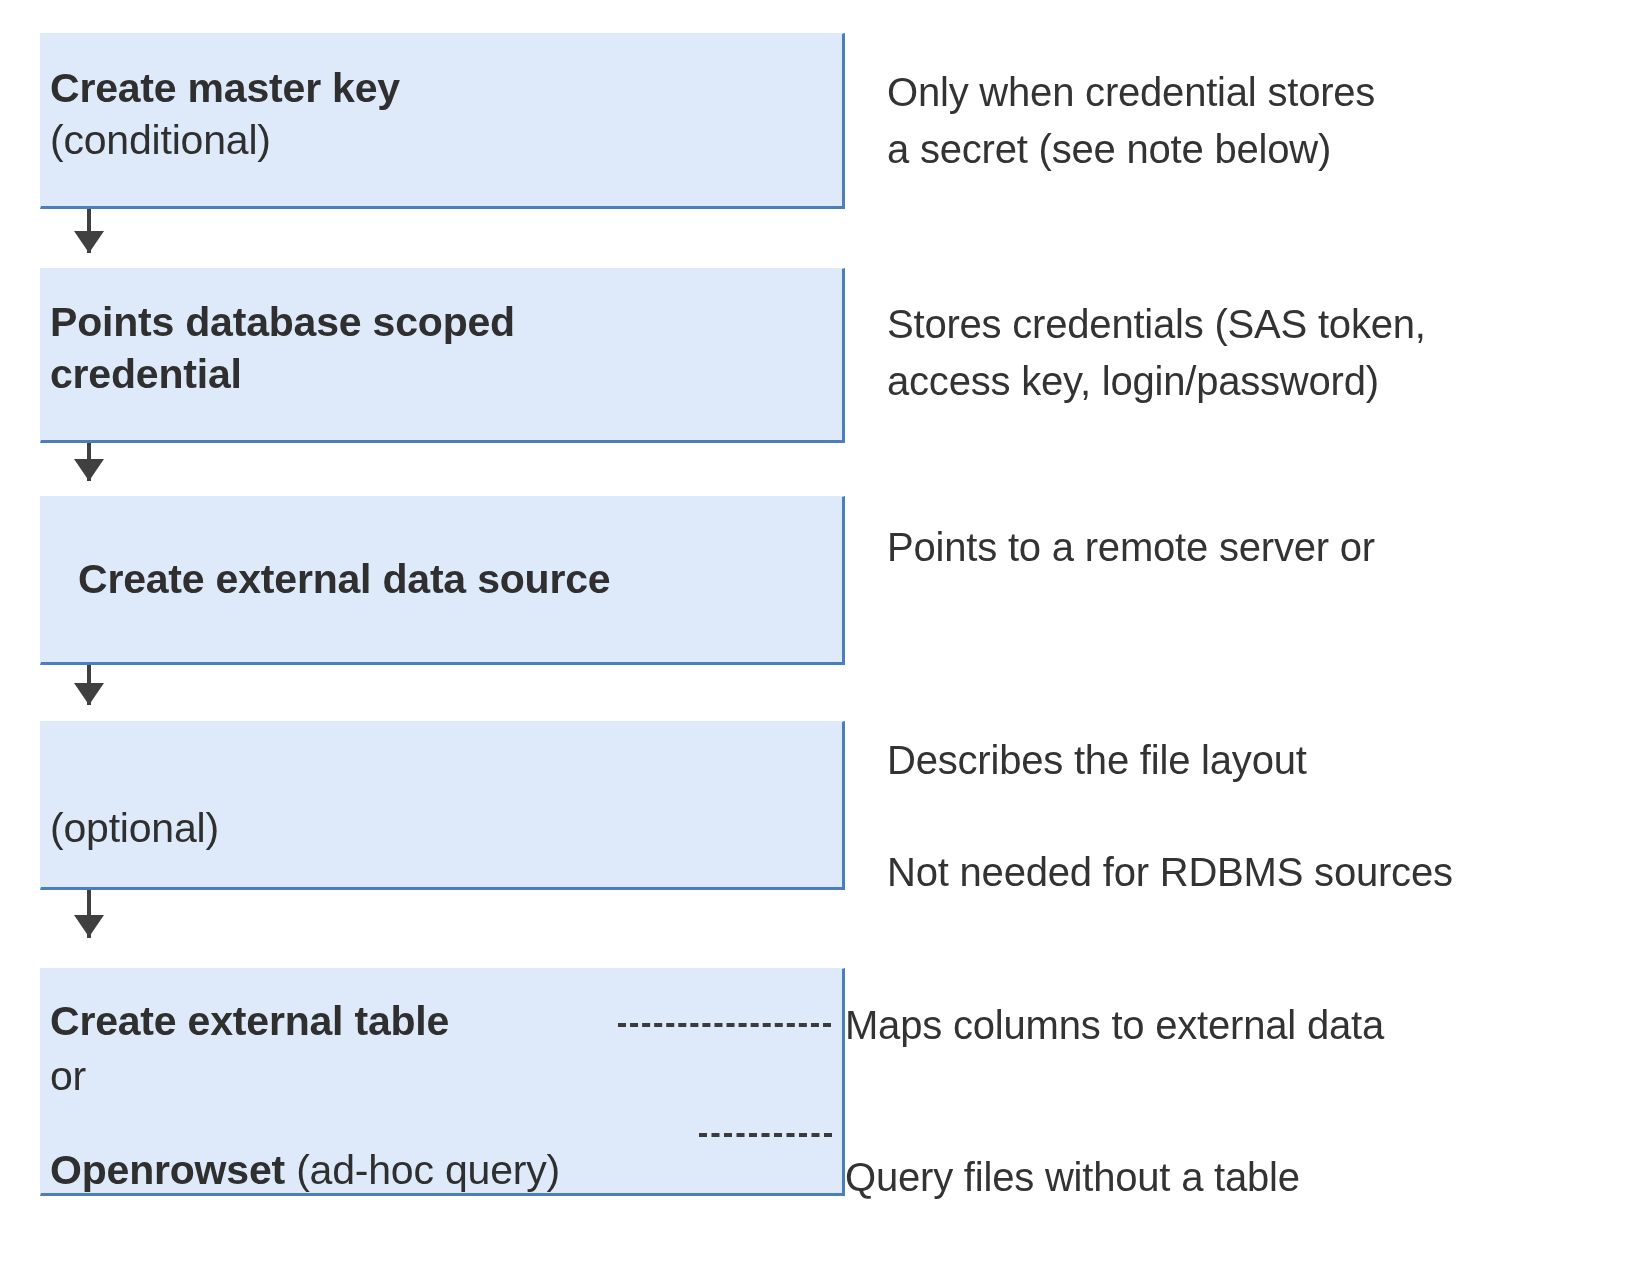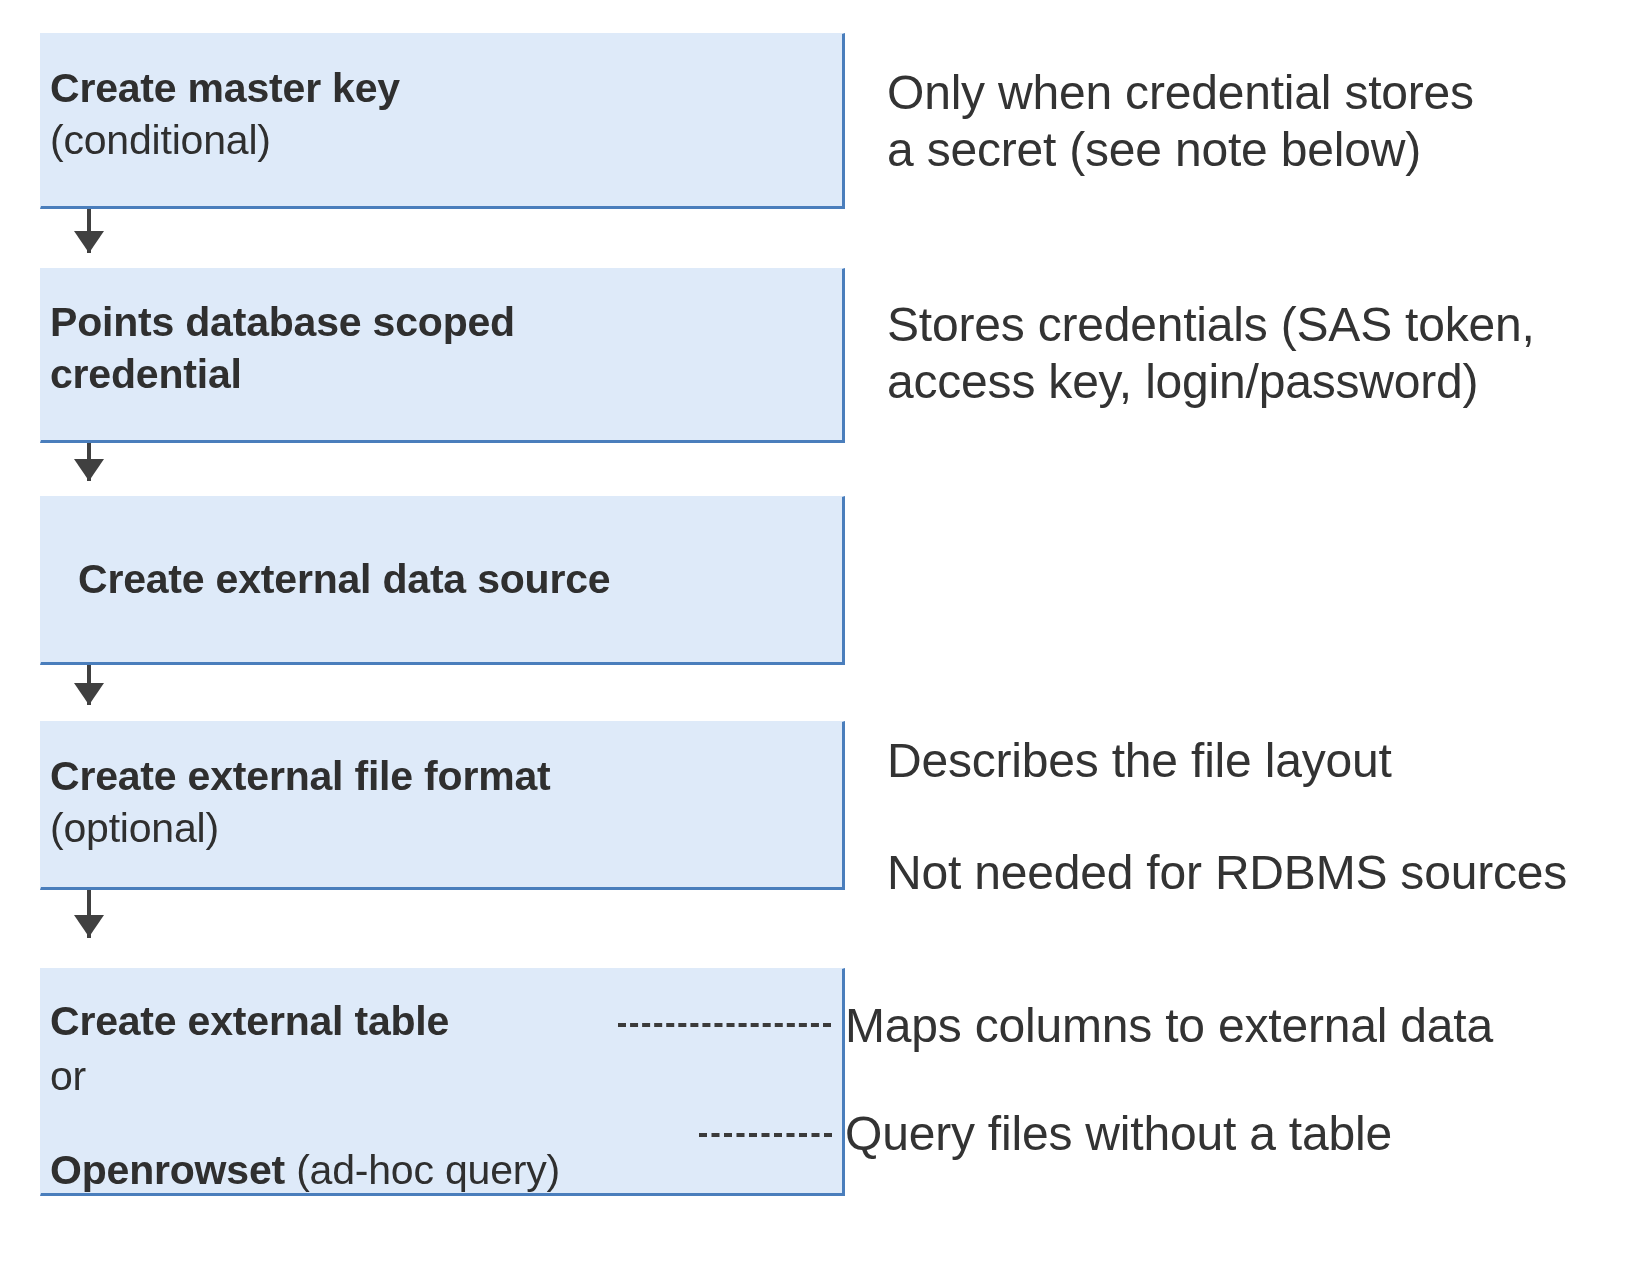--- a/index.html
+++ b/index.html
@@ -29,21 +29,21 @@
     letter-spacing:-0.2px;
     white-space:nowrap;
   }
   .b{font-weight:bold;}
   .n{font-weight:normal;}
 
   
   .note{
     position:absolute;
     color:#333333;
-    font-size:48px;
+    font-size:40px;
     line-height:51px;
     letter-spacing:-0.2px;
     white-space:nowrap;
   }
 
   
   .arrow-shaft{
     position:absolute;
     width:4px;
     background:#404040;
@@ -87,42 +87,43 @@
   <div class="note" style="left:887px;top:299px;">Stores credentials (SAS token,</div>
   <div class="note" style="left:887px;top:356px;">access key, login/password)</div>
 
   <div class="arrow-shaft" style="left:87px;top:443px;height:38px;"></div>
   <div class="arrow-head" style="left:74px;top:459px;"></div>
 
   <div class="box" style="left:40px;top:496px;width:805px;height:169px;"></div>
   <div class="box-text" style="top:553px;margin-left:28px;">
     <span class="b">Create external data source</span>
   </div>
+  <div class="note" style="left:887px;top:522px;">Points to a remote server or</div>
 
   <div class="arrow-shaft" style="left:87px;top:665px;height:40px;"></div>
   <div class="arrow-head" style="left:74px;top:683px;"></div>
 
   <div class="box" style="left:40px;top:721px;width:805px;height:169px;"></div>
   <div class="box-text" style="top:750px;">
-    <span class="b">Create external file format</span><br>
+    <br>
     <span class="n">(optional)</span>
   </div>
   <div class="note" style="left:887px;top:735px;">Describes the file layout</div>
   <div class="note" style="left:887px;top:847px;">Not needed for RDBMS sources</div>
 
   <div class="arrow-shaft" style="left:87px;top:890px;height:48px;"></div>
   <div class="arrow-head" style="left:74px;top:915px;"></div>
 
   <div class="box" style="left:40px;top:968px;width:805px;height:228px;"></div>
 
   <div class="box-text b" style="top:995px;">Create external table</div>
   <div class="box-text n" style="top:1050px;">or</div>
   <div class="box-text" style="top:1144px;">
     <span class="b">Openrowset</span><span class="n"> (ad-hoc query)</span>
   </div>
 
   <div class="dash" style="left:618px;top:1023px;width:213px;"></div>
   <div class="note" style="left:845px;top:1000px;">Maps columns to external data</div>
 
   <div class="dash" style="left:699px;top:1133px;width:133px;"></div>
-  <div class="note" style="left:845px;top:1108px;">Query files without a table</div>
+  <div class="note" style="left:845px;top:1152px;">Query files without a table</div>
 
 </div>
 
 </body></html>

